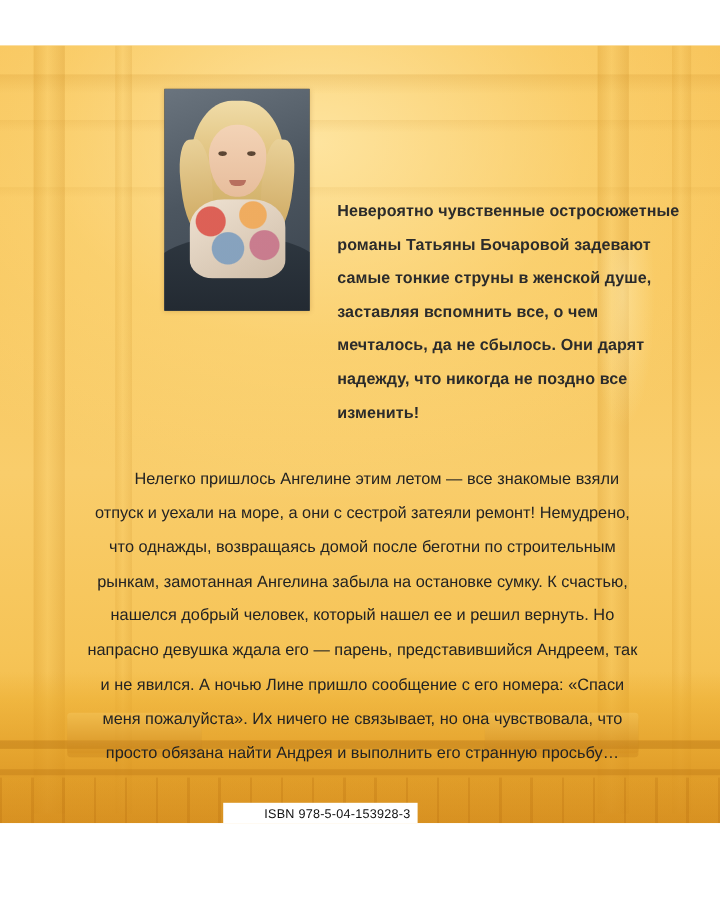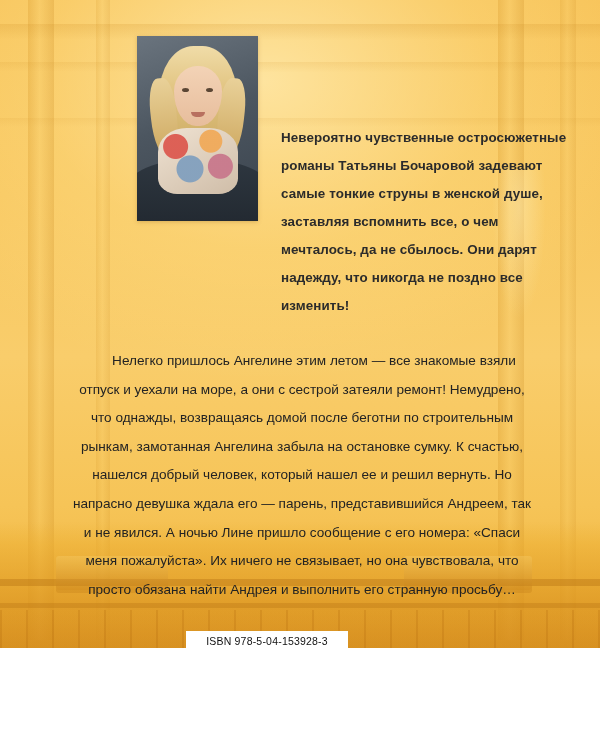--- a/index.html
+++ b/index.html
@@ -9,20 +9,21 @@
   }
   body {
     font-family: "Liberation Sans", sans-serif;
   }
   .page {
     position: relative;
     width: 600px;
     height: 648px;
     overflow: hidden;
     background: #f6bf4e;
+    margin-top: 38px;
   }
   
   .bg-base {
     position: absolute;
     inset: 0;
     background: linear-gradient(180deg, #f7c257 0%, #f8c75f 30%, #f9cd6b 55%, #f6c457 78%, #eeb13c 100%);
   }
   .bg-glow {
     position: absolute;
     left: -10%;
@@ -219,20 +220,21 @@
     width: 150px;
     background: #ffffff;
     padding: 4px 6px 5px 6px;
     text-align: center;
   }
   .isbn-text {
     font-size: 10.5px;
     color: #111111;
     letter-spacing: 0.2px;
     margin-bottom: 3px;
+    text-align: right;
   }
   .barcode {
     height: 40px;
     width: 100%;
     background-image: repeating-linear-gradient(90deg,
       #000 0px, #000 1px, #fff 1px, #fff 3px,
       #000 3px, #000 5px, #fff 5px, #fff 6px,
       #000 6px, #000 7px, #fff 7px, #fff 10px,
       #000 10px, #000 12px, #fff 12px, #fff 13px);
   }

